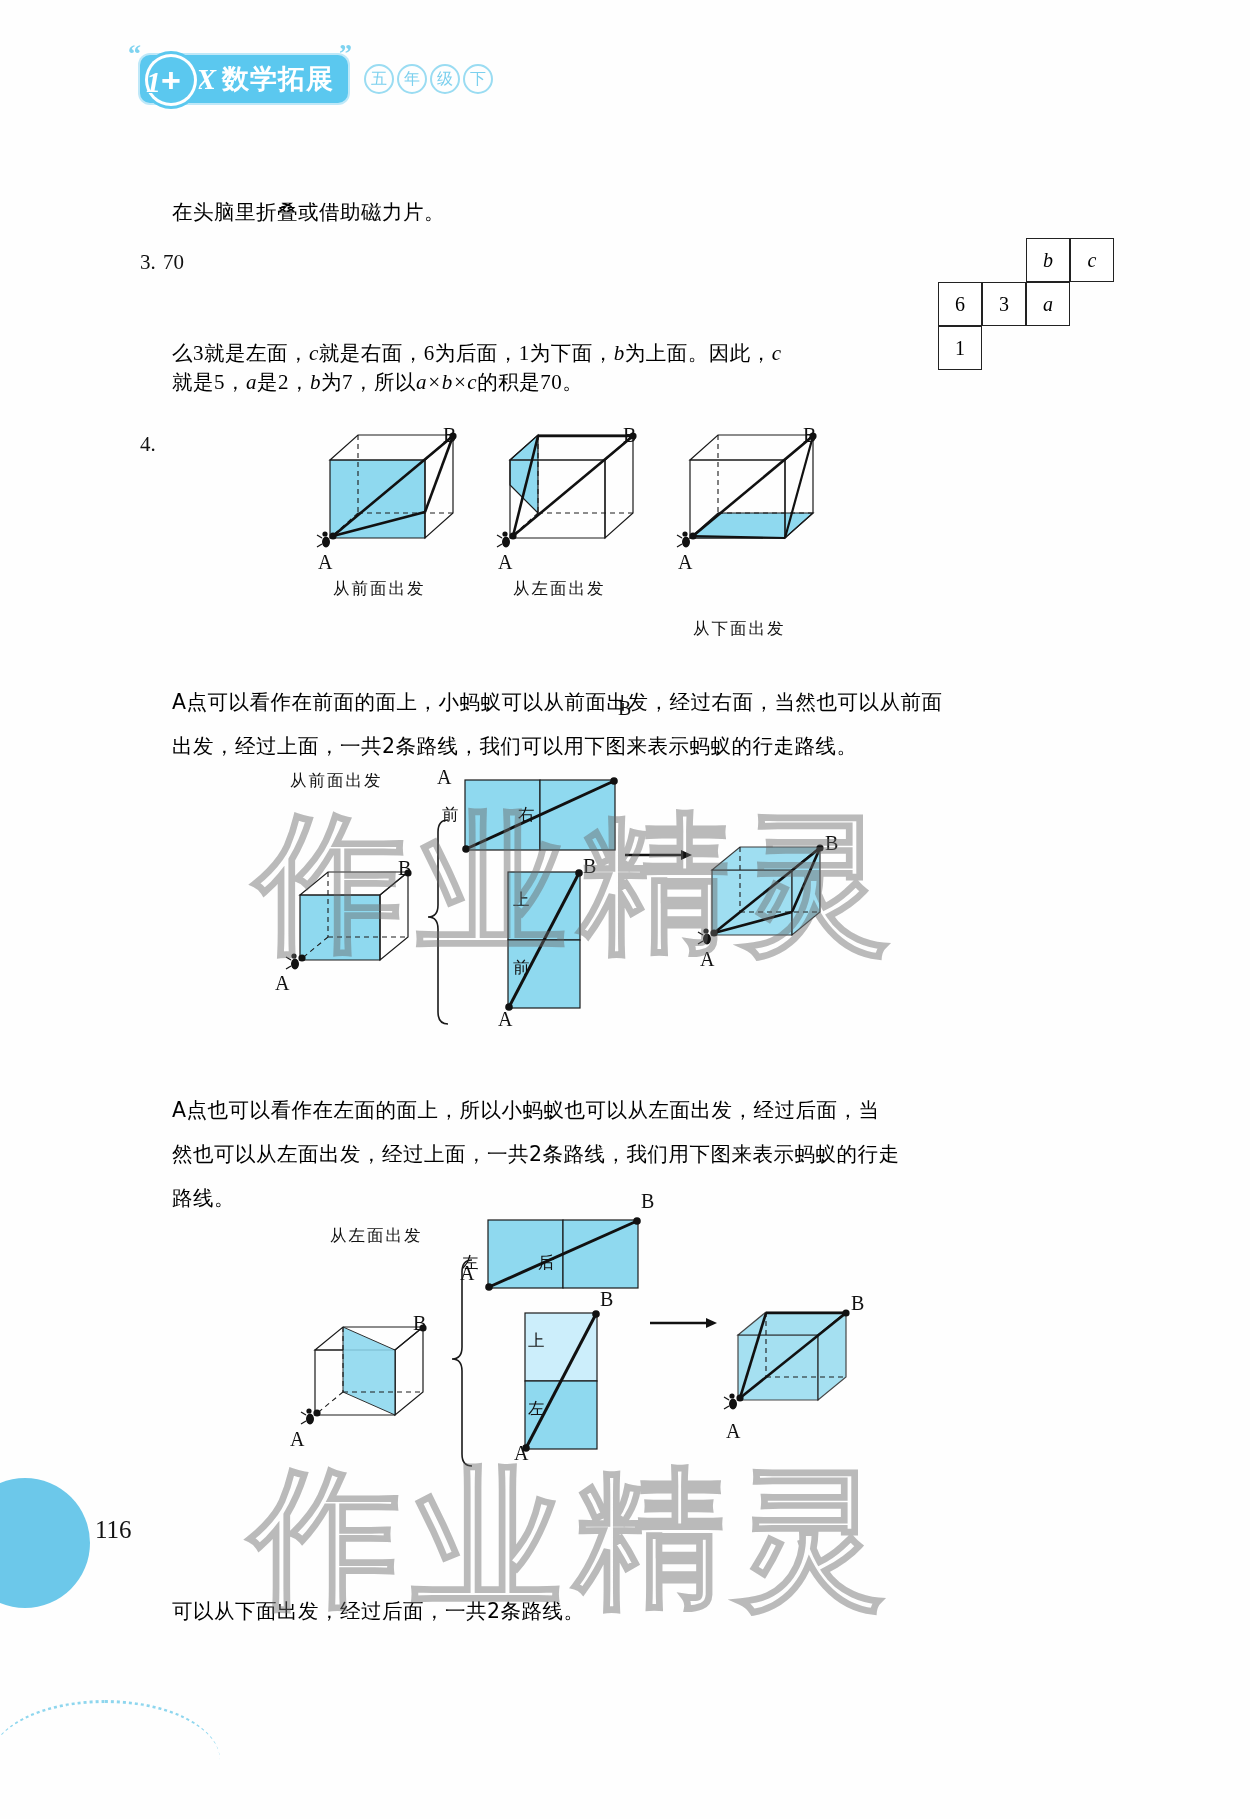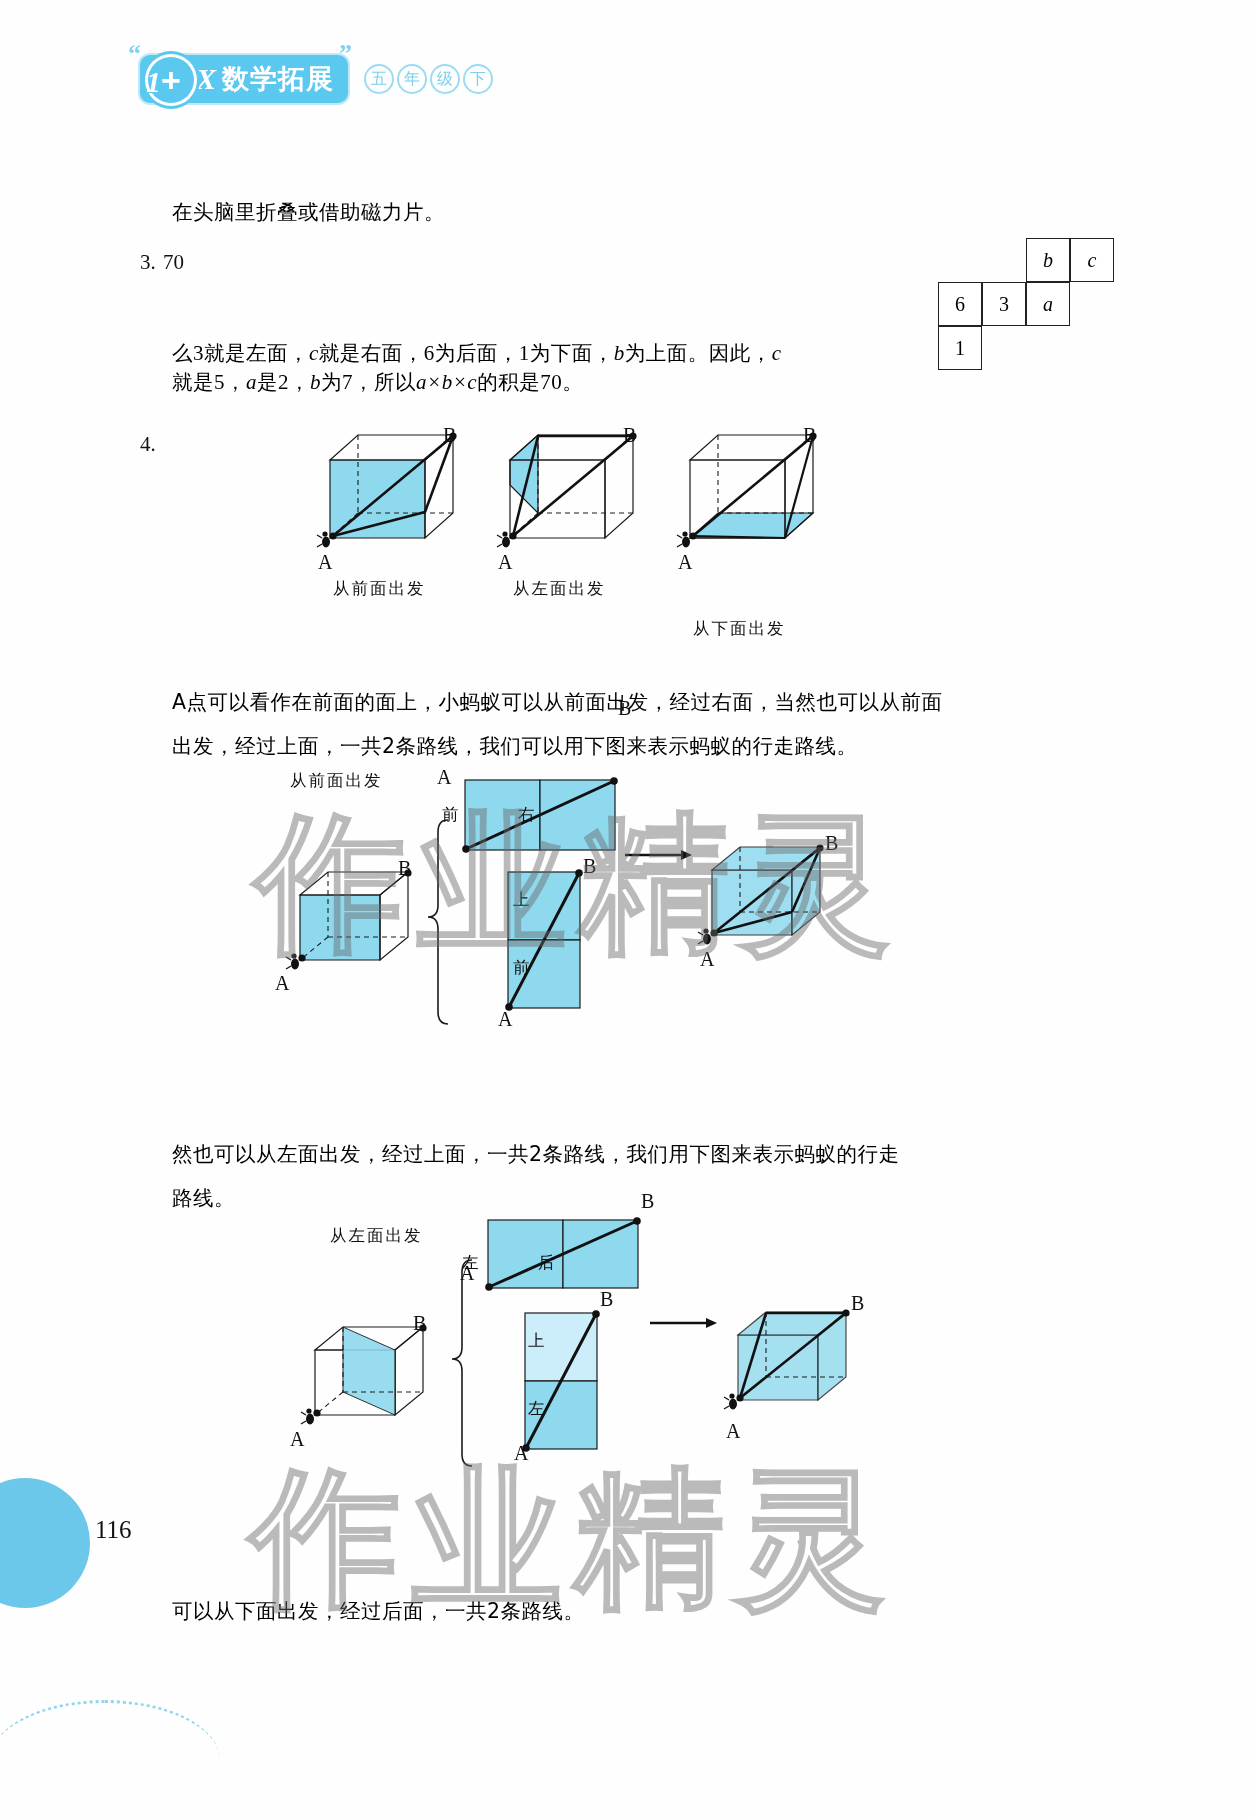--- a/index.html
+++ b/index.html
@@ -349,20 +349,21 @@
   <div class="fig-cap" style="left:518px; top:804px; letter-spacing:0;">右</div>
 
   <div class="pt-label" style="left:583px; top:855px;">B</div>
   <div class="pt-label" style="left:498px; top:1008px;">A</div>
   <div class="fig-cap" style="left:513px; top:889px; letter-spacing:0;">上</div>
   <div class="fig-cap" style="left:513px; top:957px; letter-spacing:0;">前</div>
 
   <div class="pt-label" style="left:825px; top:832px;">B</div>
   <div class="pt-label" style="left:700px; top:948px;">A</div>
 
+  <div class="txt" style="left:172px; top:1088px;">A点也可以看作在左面的面上，所以小蚂蚁也可以从左面出发，经过后面，当</div>
   <div class="txt" style="left:172px; top:1132px;">然也可以从左面出发，经过上面，一共2条路线，我们用下图来表示蚂蚁的行走</div>
   <div class="txt" style="left:172px; top:1176px;">路线。</div>
 
   <div class="fig-cap" style="left:330px; top:1225px;">从左面出发</div>
 
   <svg class="fig" style="left:300px; top:1255px;" width="700" height="260" viewBox="0 0 700 260">
 
     <g>
       <polygon points="15,95 95,95 95,160 15,160" fill="none" stroke="#1a1a1a" stroke-width="1.2"></polygon>
       <polygon points="15,95 43,72 123,72 95,95" fill="none" stroke="#1a1a1a" stroke-width="1.2"></polygon>

